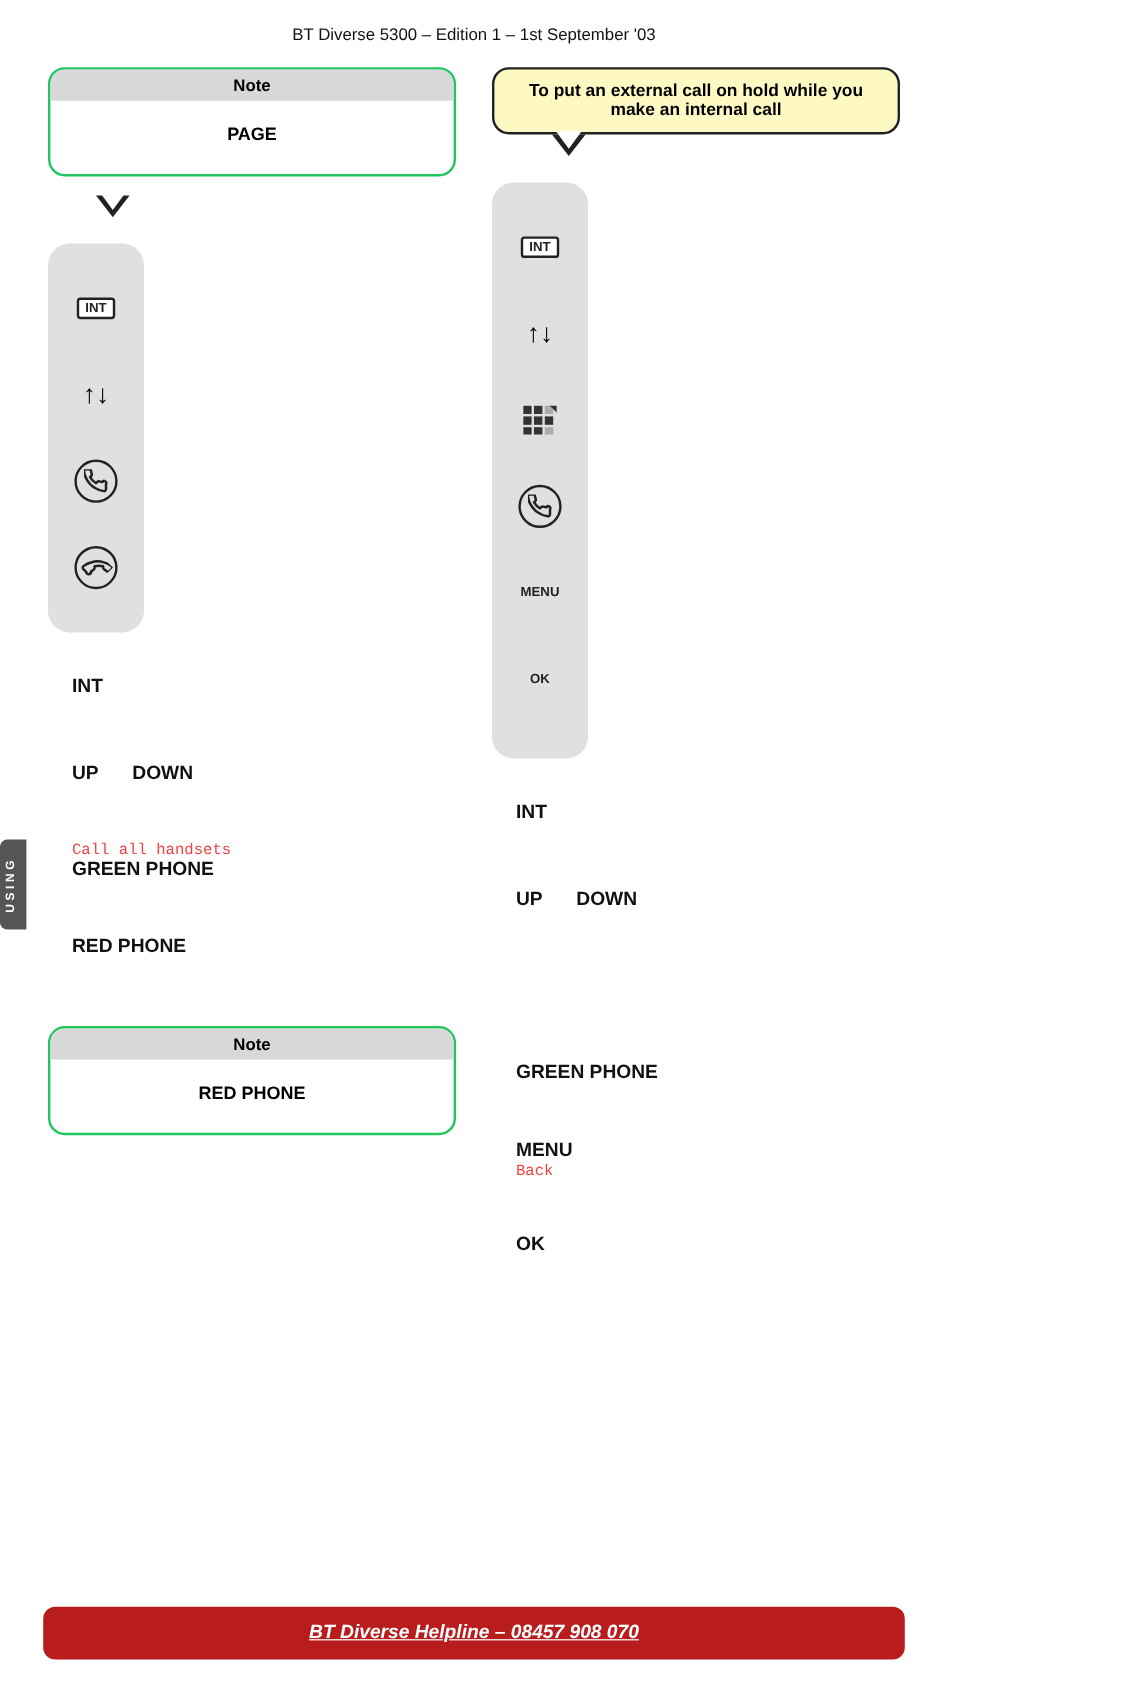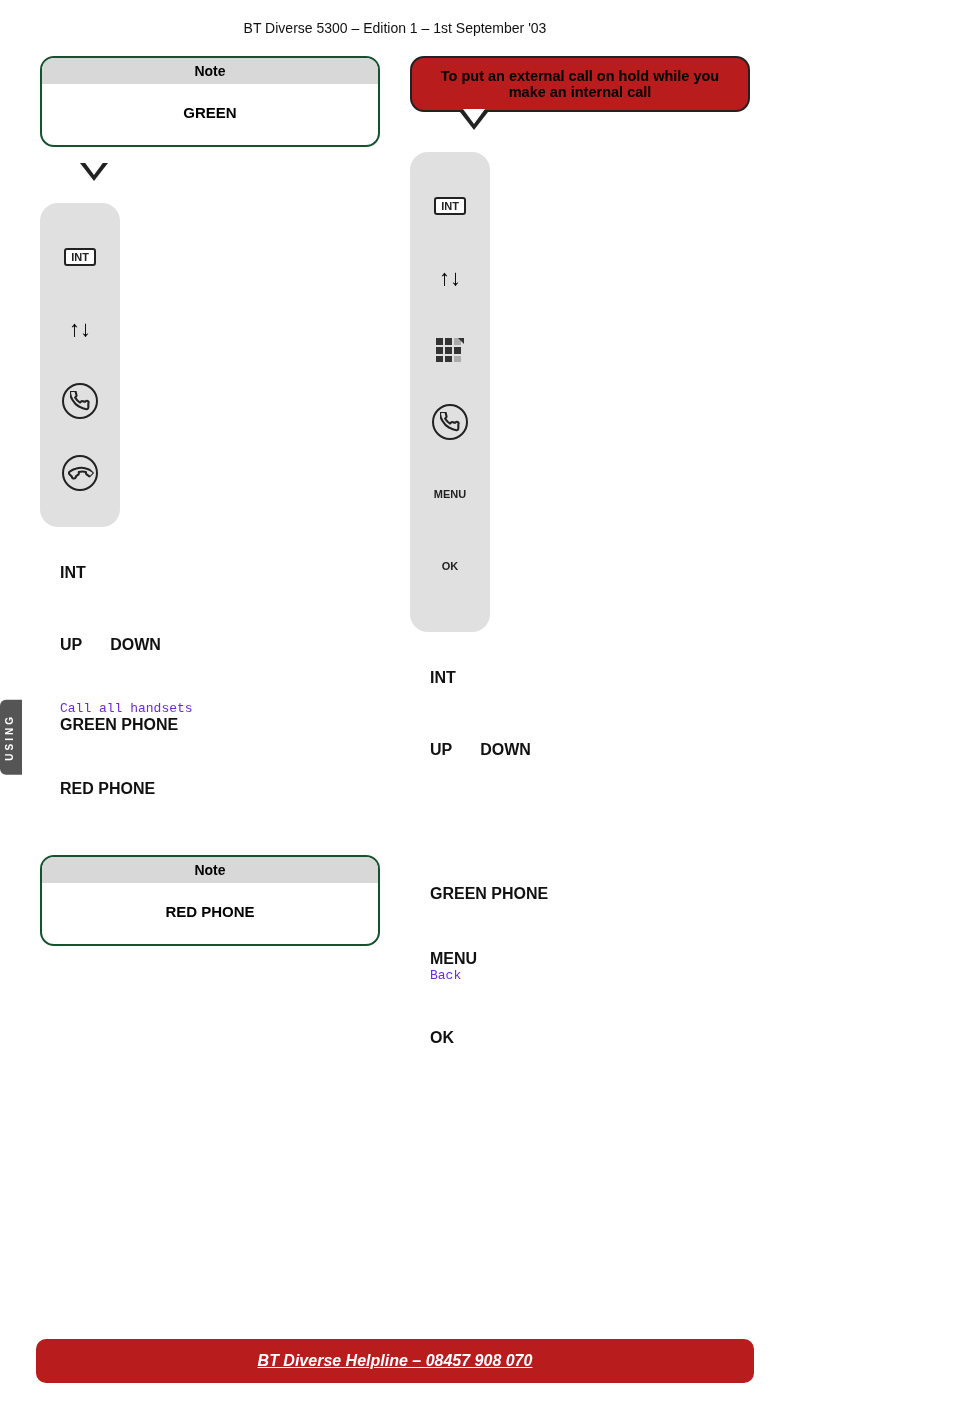--- a/index.html
+++ b/index.html
@@ -44,21 +44,21 @@
     
     .rc {
       width: 440px;
       display: flex;
       flex-direction: column;
       gap: 16px;
       margin-top: 0;
     }
 
     .note-card {
-      border: 2px solid #14532d;
+      border: 2px solid #22c55e;
       border-radius: 14px;
       overflow: hidden;
       width: 340px;
     }
 
     .note-card-header {
       background: #d8d8d8;
       text-align: center;
       font-weight: bold;
       font-size: 14px;
@@ -76,21 +76,21 @@
       justify-content: center;
     }
 
     .speech-bubble {
       border: 2.5px solid #222;
       border-radius: 14px;
       padding: 10px 16px;
       font-weight: bold;
       font-size: 14.5px;
       text-align: center;
-      background: #b91c1c;
+      background: #fef9c3;
       position: relative;
       display: inline-block;
       width: 340px;
     }
 
     
     .arrow-down-left {
       width: 0;
       height: 0;
       border-left: 14px solid transparent;
@@ -147,21 +147,21 @@
     }
 
     .lbl-cell {
       height: 72px;
       display: flex;
       flex-direction: column;
       justify-content: center;
     }
 
     .bold16 { font-size: 16px; font-weight: bold; color: #111; }
-    .mono13 { font-size: 13px; font-family: 'Courier New', monospace; color: #6d28d9; }
+    .mono13 { font-size: 13px; font-family: 'Courier New', monospace; color: #ef4444; }
 
     .int-badge {
       font-size: 11px;
       font-weight: bold;
       border: 2px solid #222;
       padding: 1px 5px;
       border-radius: 3px;
       background: #fff;
       color: #222;
       display: inline-block;
@@ -237,21 +237,21 @@
   <div class="top-header">BT Diverse 5300 – Edition 1 – 1st September '03</div>
 
   <div class="using-sidebar">USING</div>
 
   <div class="content-area">
 
     <div class="lc">
 
       <div class="note-card">
         <div class="note-card-header">Note</div>
-        <div class="note-card-body">GREEN</div>
+        <div class="note-card-body">PAGE</div>
       </div>
 
       <div style="margin-bottom:6px;">
         <div class="arrow-down-left"></div>
       </div>
 
       <div class="procedure-section">
         <div class="gray-strip">
 
           <div class="gs-cell">

